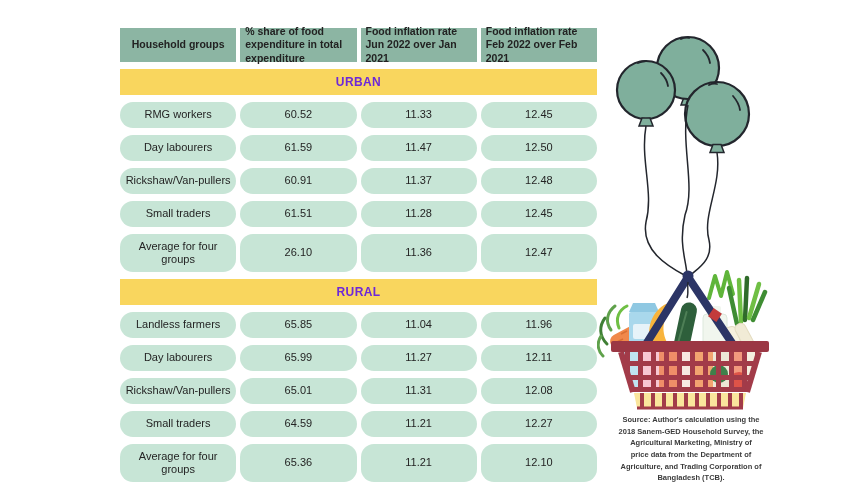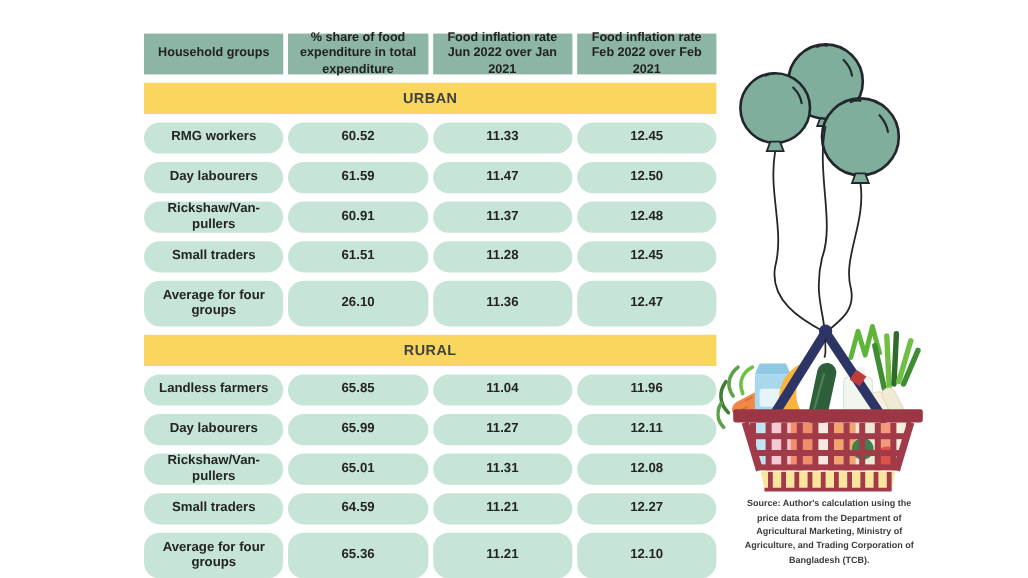--- a/index.html
+++ b/index.html
@@ -23,32 +23,32 @@
   .datatable{
     position:absolute;left:120px;top:8px;width:477px;
     display:grid;
     grid-template-columns:repeat(4,1fr);
     grid-template-rows:54px 26px repeat(4,26px) 38px 26px repeat(4,26px) 38px;
     column-gap:4px;row-gap:7px;
   }
   .th{
     background:var(--header-green);
     display:flex;align-items:center;justify-content:center;
-    text-align:center;font-weight:700;font-size:10.5px;line-height:1.3;
+    text-align:left;font-weight:700;font-size:10.5px;line-height:1.3;
     padding:2px 5px;color:#222;margin-top:20px;
   }
   .banner{
     grid-column:1/-1;background:var(--banner-yellow);
     display:flex;align-items:center;justify-content:center;
-    font-weight:700;font-size:12px;letter-spacing:.4px;color:#404040;
+    font-weight:700;font-size:12px;letter-spacing:.4px;color:#6d28d9;
   }
   .cell{
     background:var(--cell-mint);
     display:flex;align-items:center;justify-content:center;
-    text-align:center;font-size:11px;font-weight:700;line-height:1.2;
+    text-align:center;font-size:11px;font-weight:400;line-height:1.2;
     padding:1px 2px;color:#242424;border-radius:13px;
   }
   .illus{position:absolute;left:597px;top:0;width:260px;height:482px;}
   .balloon{fill:var(--balloon-green);stroke:var(--outline-dark);stroke-width:2.2;}
   .bknot{fill:var(--balloon-green);stroke:var(--outline-dark);stroke-width:1.5;}
   .bhl{fill:none;stroke:var(--outline-dark);stroke-width:1.8;stroke-linecap:round;}
   .string{fill:none;stroke:var(--outline-dark);stroke-width:1.5;}
   .handle{fill:none;stroke:var(--handle-navy);stroke-width:8;stroke-linecap:round;}
   .source-note{
     position:absolute;left:604px;top:414px;width:174px;
@@ -248,19 +248,20 @@
           <rect x="120" y="393" width="4" height="15"></rect>
         <rect x="131" y="393" width="4" height="15"></rect>
           <rect x="142" y="393" width="4" height="15"></rect>
       </g>
       <path d="M40,408 L146,408" stroke="var(--basket-red)" stroke-width="3"></path>
     </g>
   </svg>
 
   <div class="source-note">
     <span>Source: Author's calculation using the</span>
+    <span>2018 Sanem-GED Household Survey, the</span>
+    <span>Agricultural Marketing, Ministry of</span>
     <span>price data from the Department of</span>
-    <span>Agricultural Marketing, Ministry of</span>
     <span>Agriculture, and Trading Corporation of</span>
     <span>Bangladesh (TCB).</span>
   </div>
 
 </div>
 
 </body></html>

